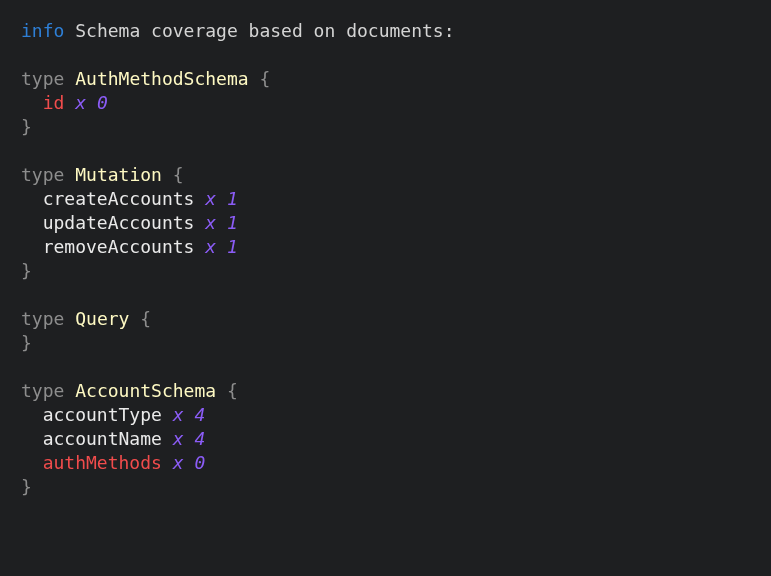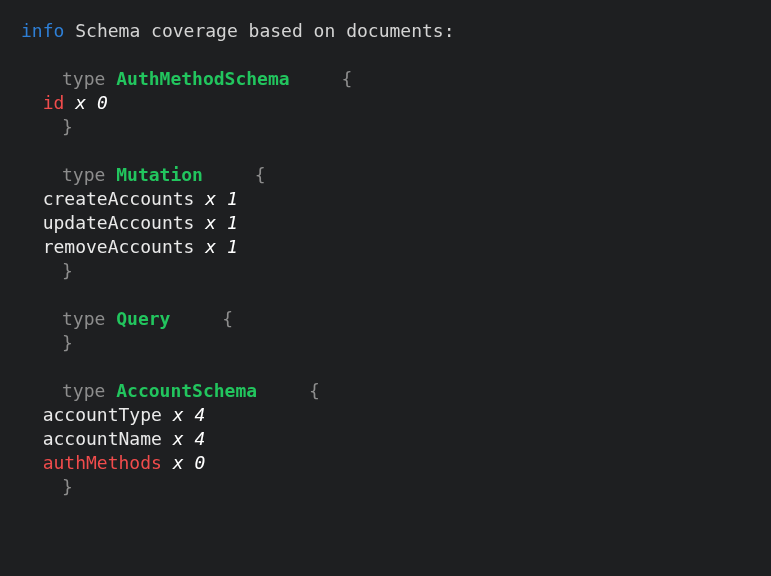--- a/index.html
+++ b/index.html
@@ -26,25 +26,25 @@
     white-space: nowrap;
   }
   .blank {
     height: 24px;
   }
   .indent {
     margin-left: 2ch;
   }
   .info-tag   { color: #2e7fd6; }
   .msg        { color: #d4d4d4; }
-  .muted      { color: #8d8d8d; margin-left: 41px; }
-  .type-name  { color: #22c55e; font-weight: bold; }
+  .muted      { color: #8d8d8d; }
+  .type-name  { color: #fef9c3; font-weight: normal; }
   .field      { color: #eaeaea; font-weight: normal; }
   .field.uncovered { color: #f14c4c; }
-  .count      { color: #ffffff; font-style: italic; }
+  .count      { color: #8b5cf6; font-style: italic; }
 </style>
 </head>
 <body>
 
 <div class="terminal">
 
   <div class="line"><span class="info-tag">info</span> <span class="msg">Schema coverage based on documents:</span></div>
 
   <div class="blank"></div>
 

